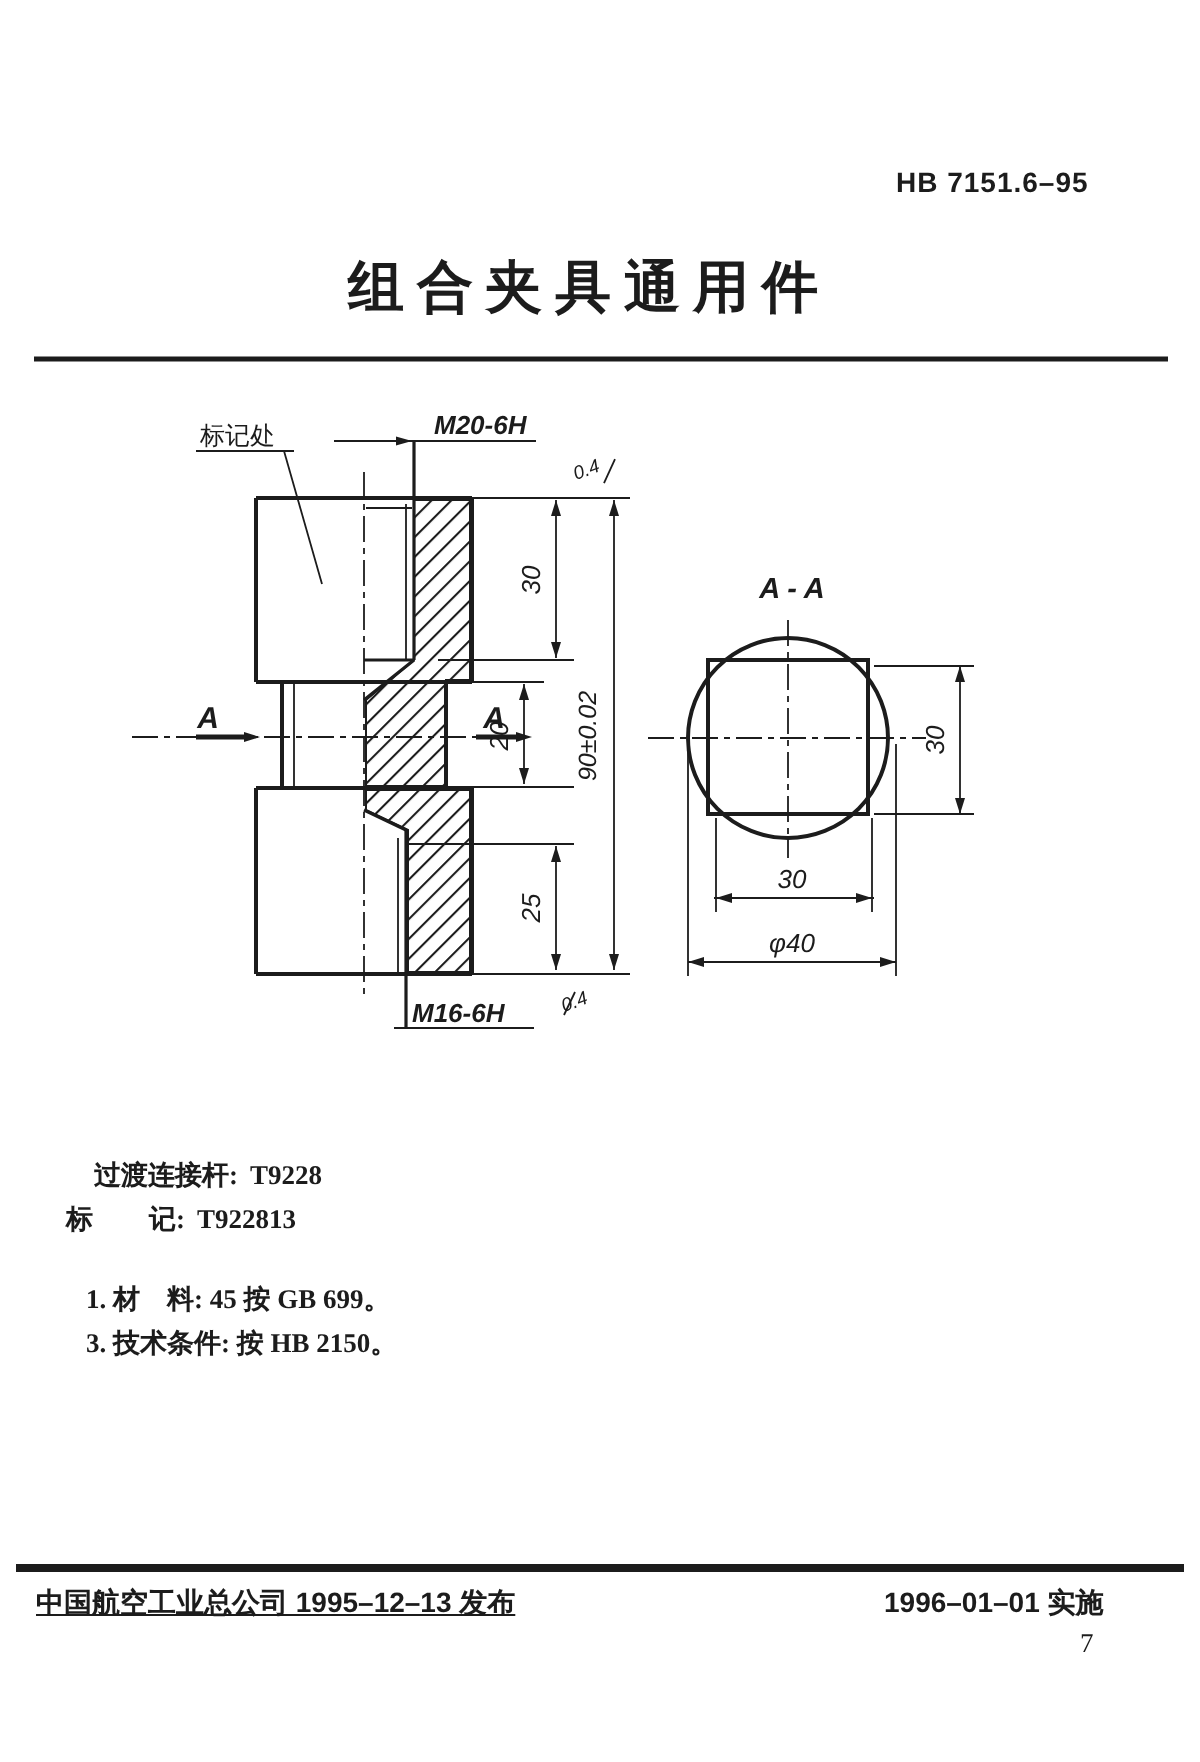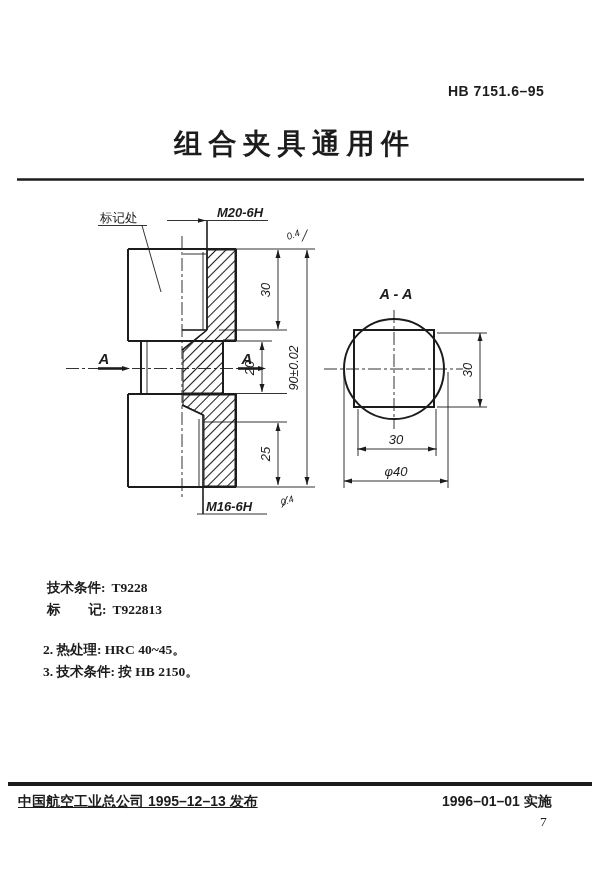--- a/index.html
+++ b/index.html
@@ -7,21 +7,21 @@
     position:relative;width:600px;height:881px;background:#ffffff;
     font-family:"Liberation Sans",sans-serif;color:#1c1c1c;overflow:hidden;
   }
   .abs{position:absolute;white-space:nowrap;}
   .hdr1{left:92px;top:44px;font-size:21px;font-weight:bold;letter-spacing:8px;}
   .hdr2{left:174px;top:88px;font-size:28px;font-weight:bold;letter-spacing:6.5px;margin-top:37px;}
   .hbnum{left:448px;top:83px;font-size:14px;font-weight:bold;letter-spacing:0.5px;}
   .hdr3{left:212px;top:115px;font-size:20px;font-weight:bold;letter-spacing:2px;}
   .cls{font-size:13.5px;font-weight:bold;font-family:"Liberation Serif","Liberation Sans",serif;}
   .cls1{left:47px;top:579px;}
-  .cls2{left:47px;top:601px;}
+  .cls2{left:33px;top:601px;}
   .gap{display:inline-block;width:28px;}
   .sp{display:inline-block;width:6px;}
   .notes{left:43px;top:639px;font-size:13.5px;font-weight:bold;line-height:22px;
          font-family:"Liberation Serif","Liberation Sans",serif;white-space:nowrap;position:absolute;}
   .footL{left:18px;top:793px;font-size:14px;font-weight:bold;text-decoration:underline;}
   .footR{left:442px;top:793px;font-size:14px;font-weight:bold;}
   .pageno{left:540px;top:814px;font-size:13.5px;font-family:"Liberation Serif",serif;}
   svg.drawing{position:absolute;left:0;top:0;}
   svg line,svg path,svg circle,svg rect,svg polyline{stroke:#1c1c1c;}
   .thick{stroke-width:2;fill:none;}
@@ -182,28 +182,28 @@
         <polygon class="arrow" points="344,481 352,478.5 352,483.5"></polygon>
         <polygon class="arrow" points="448,481 440,478.5 440,483.5"></polygon>
       </g>
       <text class="dim" transform="rotate(-90 472 370)" x="472" y="370" text-anchor="middle">30</text>
       <text class="dim" x="396" y="444" text-anchor="middle">30</text>
       <text class="dim" x="396" y="476" text-anchor="middle">φ40</text>
     </g>
   </svg>
 
   <div class="abs cls cls1">
-    <span>技术条件:</span><span class="sp"></span><span>T9228</span>
+    <span>过渡连接杆:</span><span class="sp"></span><span>T9228</span>
   </div>
   <div class="abs cls cls2">
     <span>标</span><span class="gap"></span><span>记:</span><span class="sp"></span><span>T922813</span>
   </div>
 
   <div class="notes">
-    <div>2. 热处理: HRC 40~45。</div>
+    <div>1. 材　料: 45 按 GB 699。</div>
     <div>3. 技术条件: 按 HB 2150。</div>
   </div>
 
   <div class="abs footL">中国航空工业总公司 1995–12–13 发布</div>
   <div class="abs footR">1996–01–01 实施</div>
   <div class="abs pageno">7</div>
 
 </div>
 
 </body></html>

